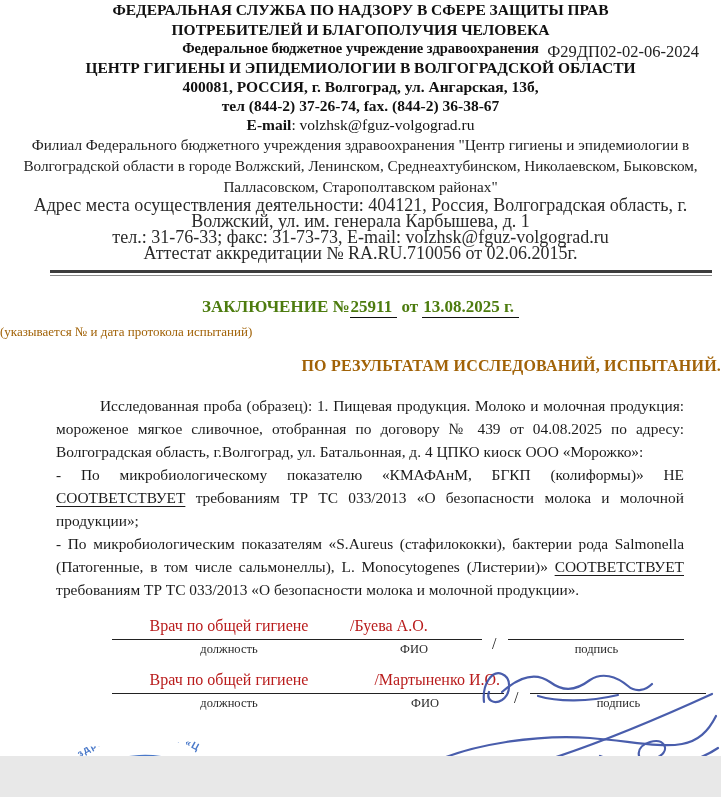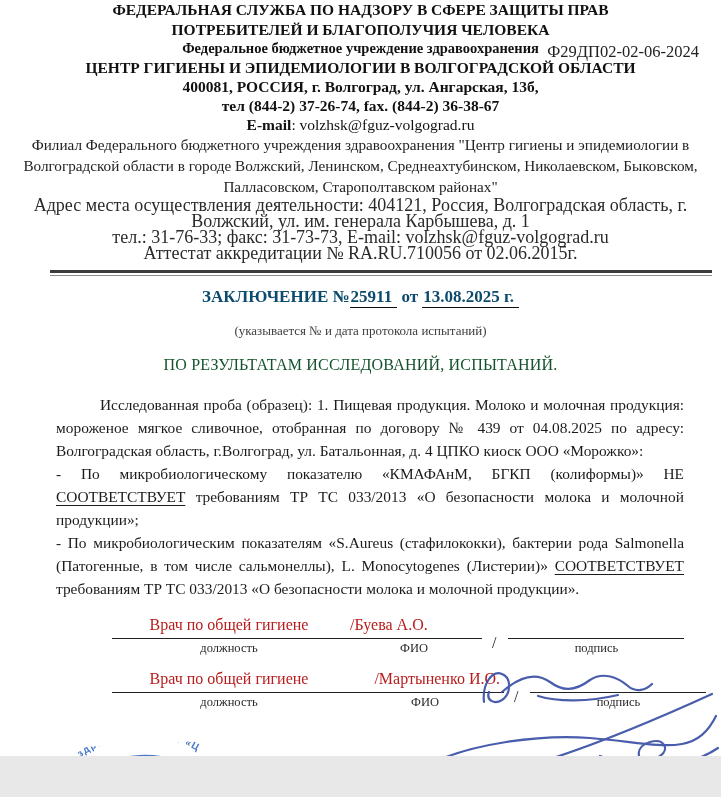--- a/index.html
+++ b/index.html
@@ -12,24 +12,24 @@
   .h-service{font-weight:bold;font-size:15.5px;line-height:19.5px;max-width:505px;margin:0 auto;color:#111;}
   .h-inst{font-weight:bold;font-size:14.5px;line-height:19px;color:#111;}
   .h-center{font-weight:bold;font-size:15.5px;line-height:19px;color:#111;}
   .h-addr,.h-phone,.h-email{font-weight:bold;font-size:15.5px;line-height:19px;color:#111;}
   .h-email .plain{font-weight:normal;}
   .filial{font-size:15.2px;line-height:21px;max-width:676px;margin:0 auto;color:#222;}
   .h-small{font-size:18px;line-height:16px;color:#2a2a2a;}
   .rule{margin:9px 9px 0 50px;}
   .rule-thick{height:2.5px;background:#3c3c3c;}
   .rule-thin{height:1px;background:#8a8a8a;margin-top:2px;}
-  .title{ text-align:center;font-weight:bold;font-size:17px;margin-top:11px;color:#0c4a6e;}
+  .title{ text-align:center;font-weight:bold;font-size:17px;margin-top:21px;color:#4d7c0f;}
   .title .u{border-bottom:1.4px solid #0f0f0f;padding:0 5px 1px 1px;}
-  .subtitle{text-align:center;font-size:13px;margin-top:16px;color:#404040;}
-  .section-heading{text-align:center;font-weight:normal;font-size:16px;margin-top:17px;letter-spacing:.2px;color:#14532d;}
+  .subtitle{text-align:left;font-size:13px;margin-top:7px;color:#a16207;}
+  .section-heading{text-align:right;font-weight:bold;font-size:16px;margin-top:17px;letter-spacing:.2px;color:#a16207;}
   .body-text{margin:19px 37px 0 56px;font-size:15.4px;line-height:23px;text-align:justify;}
   .body-text p{margin:0;}
   .body-text .indent{text-indent:44px;}
   .uw{text-decoration:underline;text-underline-offset:3px;}
   .sig-area{margin-top:16px;}
   .sig-row{display:flex;align-items:flex-end;margin:0 0 14px 112px;}
   .sig-cell{text-align:center;}
   .sig-line{border-bottom:1.3px solid #222;padding:0 4px 2px;font-size:16px;min-height:20px;color:#b91c1c;}
   .sig-label{font-size:12.5px;padding-top:2px;color:#2a2a2a;}
   .pos-cell .sig-line{width:226px;}

